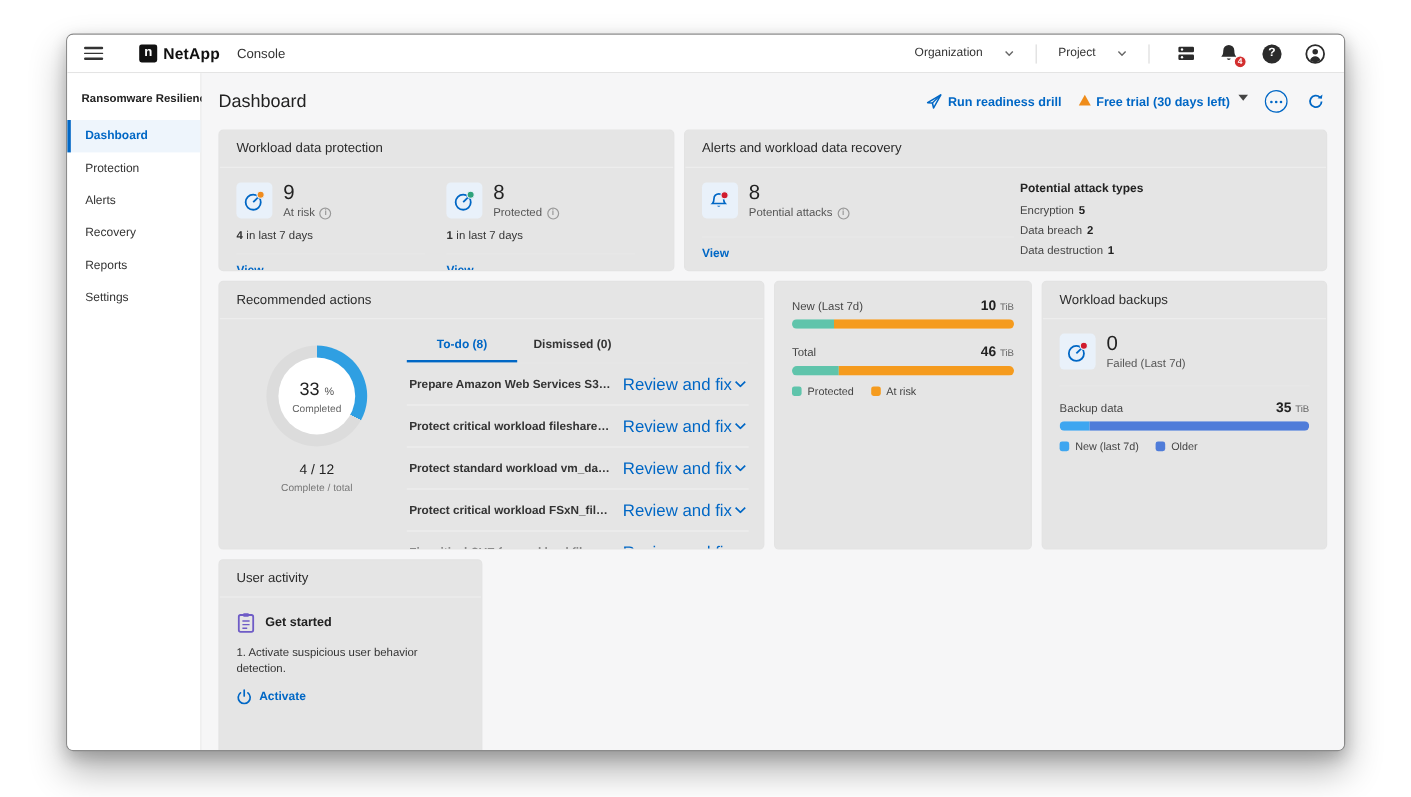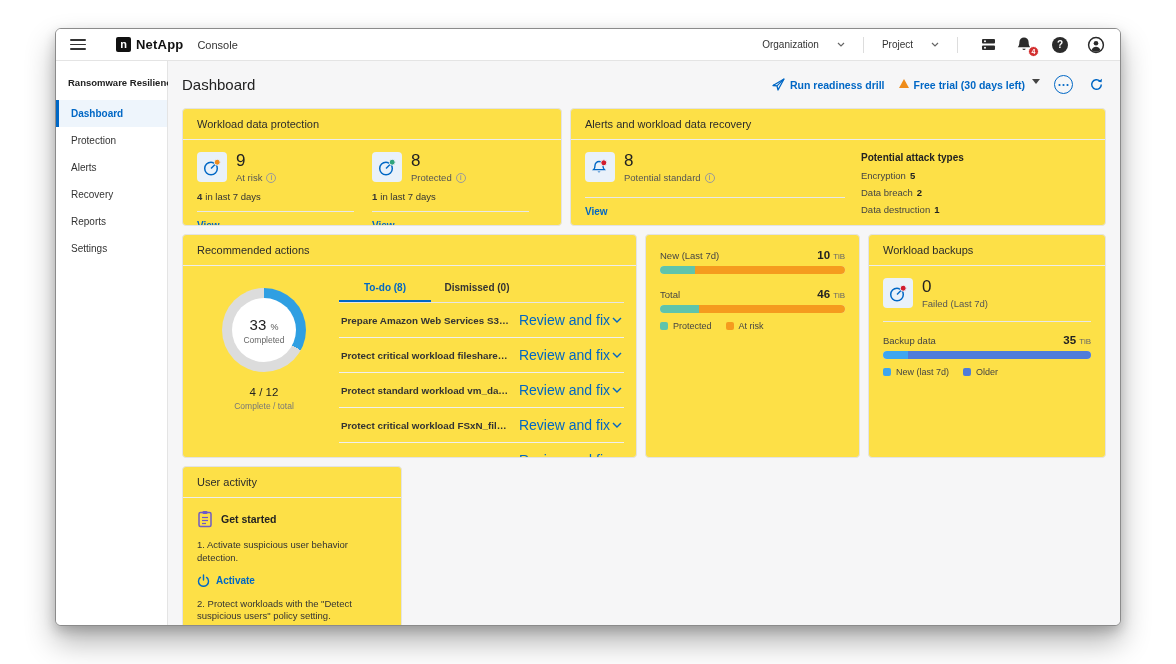--- a/index.html
+++ b/index.html
@@ -36,21 +36,21 @@
   .main { flex:1; background:#f6f6f7; padding:10px 14px 0 14px; overflow:hidden; }
   .page-hdr { display:flex; align-items:center; margin:4px 0 14px 0; }
   .page-title { font-size:15px; color:#222; }
   .page-actions { margin-left:auto; display:flex; align-items:center; gap:14px; }
   .link-action { display:flex; align-items:center; gap:5px; font-size:10.5px; font-weight:bold; color:#0067C5; cursor:pointer; }
   .trial { display:flex; align-items:flex-start; gap:5px; font-size:10.5px; font-weight:bold; color:#0067C5; cursor:pointer; }
   .warn-tri { width:0; height:0; border-left:5px solid transparent; border-right:5px solid transparent; border-bottom:9px solid #ef8c1a; position:relative; }
   .caret-dn { width:0; height:0; border-left:4px solid transparent; border-right:4px solid transparent; border-top:5px solid #444; margin-left:2px; }
   .round-btn { width:19px; height:19px; border:1.5px solid #0067C5; border-radius:50%; display:flex; align-items:center; justify-content:center; cursor:pointer; }
   
-  .card { background:#fde047; border:1px solid #e3e3e3; border-radius:4px; overflow:hidden; }
+  .card { background:#e5e5e5; border:1px solid #e3e3e3; border-radius:4px; overflow:hidden; }
   .card-h { padding:9px 14px; font-size:11px; color:#2b2b2b; border-bottom:1px solid #ededed; }
   .row1 { display:flex; gap:8px; margin-bottom:8px; }
   .card-protection { width:380px; height:118px; }
   .card-alerts { flex:1; height:118px; }
   .row2 { display:flex; gap:8px; margin-bottom:8px; }
   .card-reco { width:455px; height:224px; }
   .card-wdata { width:215px; height:224px; }
   .card-backups { flex:1; height:224px; }
   .card-activity { width:220px; height:176px; }
   
@@ -62,21 +62,21 @@
   .stat-lbl { font-size:9.5px; color:#555; margin-top:3px; display:flex; align-items:center; gap:4px; }
   .info-i { width:10px; height:10px; border:1px solid #9a9a9a; border-radius:50%; color:#9a9a9a; font-size:7px; display:inline-flex; align-items:center; justify-content:center; flex-shrink:0; }
   .info-i::after { content:"i"; font-weight:bold; }
   .stat-sub { font-size:9.5px; color:#333; margin-top:8px; }
   .stat-sub b { font-weight:bold; margin-right:3px; }
   .stat-div { border-top:1px solid #e8e8e8; margin-top:9px; }
   .view-link { font-size:10px; font-weight:bold; color:#0067C5; margin-top:8px; display:inline-block; cursor:pointer; }
   
   .alerts-body { display:flex; padding:12px 14px 0 14px; }
   .alerts-left { width:260px; }
-  .attack-types { margin-left:16px; }
+  .attack-types { margin-left:5px; }
   .attack-title { font-size:10px; font-weight:bold; color:#222; margin-bottom:7px; }
   .attack-row { font-size:9.5px; color:#444; margin-bottom:6px; }
   .attack-row b { color:#222; margin-left:4px; }
   
   .reco-body { display:flex; padding:10px 12px 0 6px; }
   .donut-col { width:150px; flex-shrink:0; display:flex; flex-direction:column; align-items:center; padding-top:12px; }
   .donut { width:84px; height:84px; border-radius:50%; position:relative; }
   .donut::after { content:""; position:absolute; inset:10px; background:#fff; border-radius:50%; }
   .donut-center { position:absolute; inset:0; display:flex; flex-direction:column; align-items:center; justify-content:center; z-index:1; }
   .donut-pct { font-size:15px; color:#222; }
@@ -276,21 +276,21 @@
                   <span class="tile">
                     <svg width="20" height="20" viewBox="0 0 20 20">
                       <path d="M9 4.5a4 4 0 0 0-4 4c0 2.6-.7 3.5-1.3 4.1h10.6c-.6-.6-1.3-1.5-1.3-4.1a4 4 0 0 0-4-4z" fill="none" stroke="#0067C5" stroke-width="1.4"></path>
                       <path d="M7.6 14.4a1.5 1.5 0 0 0 2.8 0z" fill="#0067C5"></path>
                       <circle cx="13.8" cy="5.8" r="3" stroke="#e9f1fa" stroke-width="1" fill="#d11c2e"></circle>
                     </svg>
                   </span>
                   <div>
                     <div class="stat-num">8</div>
                     <div class="stat-lbl">
-                        <span>Potential standard</span>
+                        <span>Potential attacks</span>
                         <span class="info-i"></span>
                       </div>
                   </div>
                 </div>
                 <div class="stat-div" style="margin-top:14px;"></div>
                 <span class="view-link">View</span>
               </div>
               <div class="attack-types">
                 <div class="attack-title">Potential attack types</div>
                 <div class="attack-row"><span>Encryption</span><b>5</b></div>
@@ -457,21 +457,20 @@
               <span class="ua-start-lbl">Get started</span>
             </div>
             <div class="ua-step">1. Activate suspicious user behavior detection.</div>
             <div class="ua-btn">
               <svg width="13" height="13" viewBox="0 0 13 13">
                 <path d="M3.4 3.4a5 5 0 1 0 6.2 0" fill="none" stroke="#0067C5" stroke-width="1.4" stroke-linecap="round"></path>
                 <line x1="6.5" y1="1" x2="6.5" y2="6" stroke="#0067C5" stroke-width="1.4" stroke-linecap="round"></line>
               </svg>
               <span>Activate</span>
             </div>
-            <div class="ua-step">2. Protect workloads with the "Detect suspicious users" policy setting.</div>
 
           </div>
         </div>
 
       </div>
     </div>
   </div>
 </div>
 
 </body></html>

